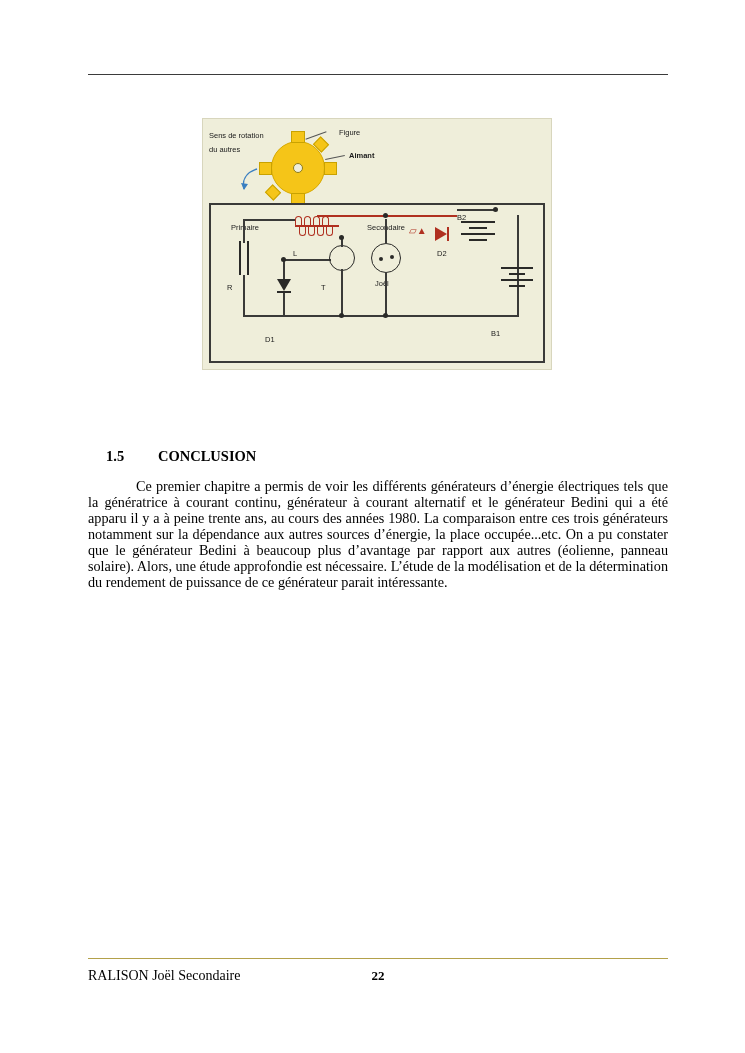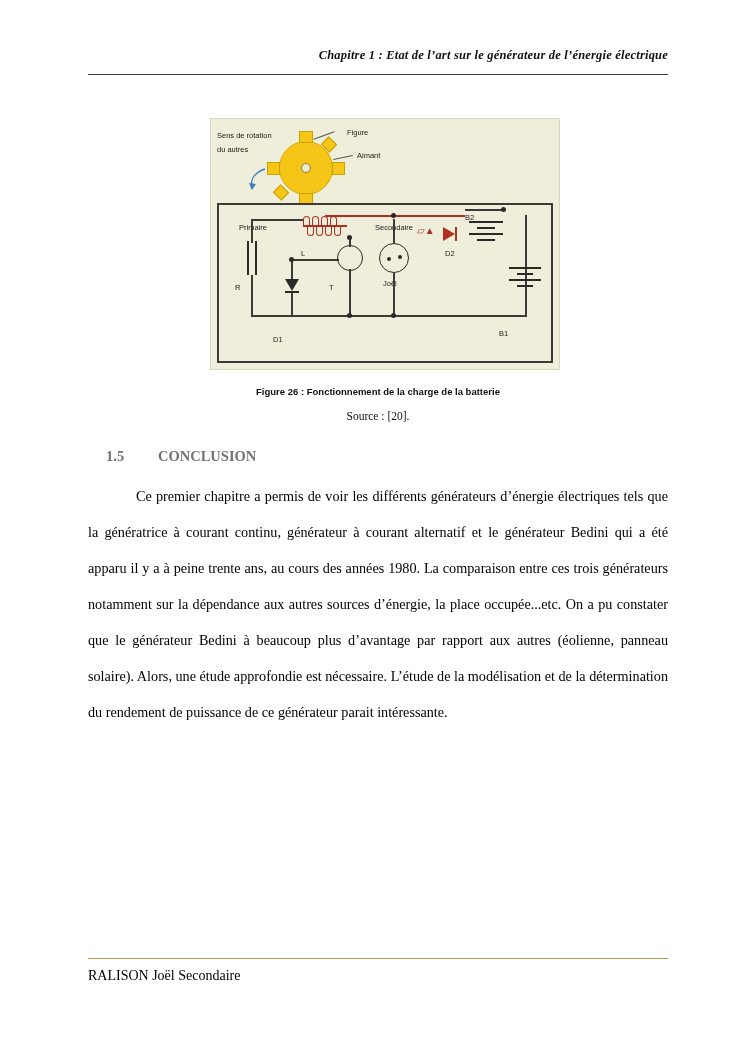--- a/index.html
+++ b/index.html
@@ -51,21 +51,21 @@
   
   .figure-wrap {
     position: absolute;
     left: 198px;
     top: 118px;
     width: 350px;
     height: 252px;
   }
   .figure-img {
     position: absolute;
-    left: 12px; top: 0;
+    left: 4px; top: 0;
     width: 350px;
     height: 252px;
     background: #efeeda;
     border: 1px solid #d8d6bd;
     box-sizing: border-box;
   }
   .circuit-box {
     position: absolute;
     left: 6px;
     top: 84px;
@@ -305,36 +305,36 @@
   }
 
   
   .section-heading {
     position: absolute;
     left: 106px;
     top: 448px;
     font-family: "Liberation Serif", serif;
     font-weight: bold;
     font-size: 14.5px;
-    color: #737373;
+    color: #000000;
   }
   .section-heading .num {
     display: inline-block;
     width: 52px;
   }
 
   
   .body-text {
     position: absolute;
     left: 88px;
     top: 478px;
     width: 580px;
     font-family: "Liberation Serif", serif;
     font-size: 14.2px;
-    line-height: 36px;
+    line-height: 16px;
     text-align: justify;
     text-indent: 48px;
     color: #000;
   }
 
   
   .footer-rule {
     position: absolute;
     left: 88px;
     top: 958px;
@@ -360,23 +360,20 @@
     font-size: 13px;
     font-weight: bold;
     color: #000;
   }
 </style>
 </head>
 <body>
 
 <div class="page">
 
-  <div class="header">
-    <div class="header-title">Chapitre 1 : Etat de l’art sur le générateur de l’énergie électrique</div>
-  </div>
   <div class="header-rule"></div>
 
   <div class="figure-wrap">
     <div class="figure-img">
 
       <div class="rotor"></div>
       <div class="rotor-center"></div>
       <div class="magnet m-top"></div>
       <div class="magnet m-bottom"></div>
       <div class="magnet m-left"></div>
@@ -388,21 +385,21 @@
         <path d="M18 2 C6 6, 3 14, 5 22" stroke="#3a7fc1" stroke-width="1.4" fill="none"></path>
         <path d="M5 23 L2 16 L9 17 Z" fill="#3a7fc1"></path>
       </svg>
 
       <div class="lead" style="left:102px; top:16px; width:22px; transform:rotate(-20deg);"></div>
       <div class="lead" style="left:122px; top:38px; width:20px; transform:rotate(-12deg);"></div>
 
       <div class="fig-label" style="left:6px; top:12px;">Sens de rotation</div>
       <div class="fig-label" style="left:6px; top:26px;">du autres</div>
       <div class="fig-label" style="left:136px; top:9px;">Figure</div>
-      <div class="fig-label" style="left:146px; top:32px;">Aimant</div>
+      <div class="fig-label" style="left:146px; top:32px;font-weight:bold;">Aimant</div>
 
       <div class="circuit-box"></div>
 
       <div class="coil">
         <div class="coil-core"></div>
         <div class="coil-bump" style="left:0px;"></div>
         <div class="coil-bump" style="left:9px;"></div>
         <div class="coil-bump" style="left:18px;"></div>
         <div class="coil-bump" style="left:27px;"></div>
         <div class="coil-bump2" style="left:4px;"></div>
@@ -463,25 +460,24 @@
 
       <div class="node" style="left:78px; top:138px;"></div>
       <div class="node" style="left:136px; top:116px;"></div>
       <div class="node" style="left:136px; top:194px;"></div>
       <div class="node" style="left:180px; top:194px;"></div>
       <div class="node" style="left:180px; top:94px;"></div>
       <div class="node" style="left:290px; top:88px;"></div>
     </div>
   </div>
 
-  <div class="fig-caption">Figure 26 : Fonctionnement de la charge de la batterie</div>
-  <div class="fig-source">Source : [20].</div>
 
   <div class="section-heading">
     <span class="num">1.5</span><span>CONCLUSION</span>
   </div>
 
   <div class="body-text">Ce premier chapitre a permis de voir les différents générateurs d’énergie électriques tels que la génératrice à courant continu, générateur à courant alternatif et le générateur Bedini qui a été apparu il y a à peine trente ans, au cours des années  1980. La comparaison entre ces trois générateurs notamment sur la dépendance aux autres sources d’énergie, la place occupée...etc. On a pu constater que le générateur Bedini à beaucoup plus d’avantage par rapport aux autres (éolienne, panneau solaire). Alors, une étude approfondie est nécessaire. L’étude de la modélisation et de la détermination du rendement de puissance de ce générateur parait intéressante.</div>
 
   <div class="footer-rule"></div>
   <div class="footer-name">RALISON Joël Secondaire</div>
+  <div class="footer-page">22</div>
 
 </div>
 
 </body></html>

